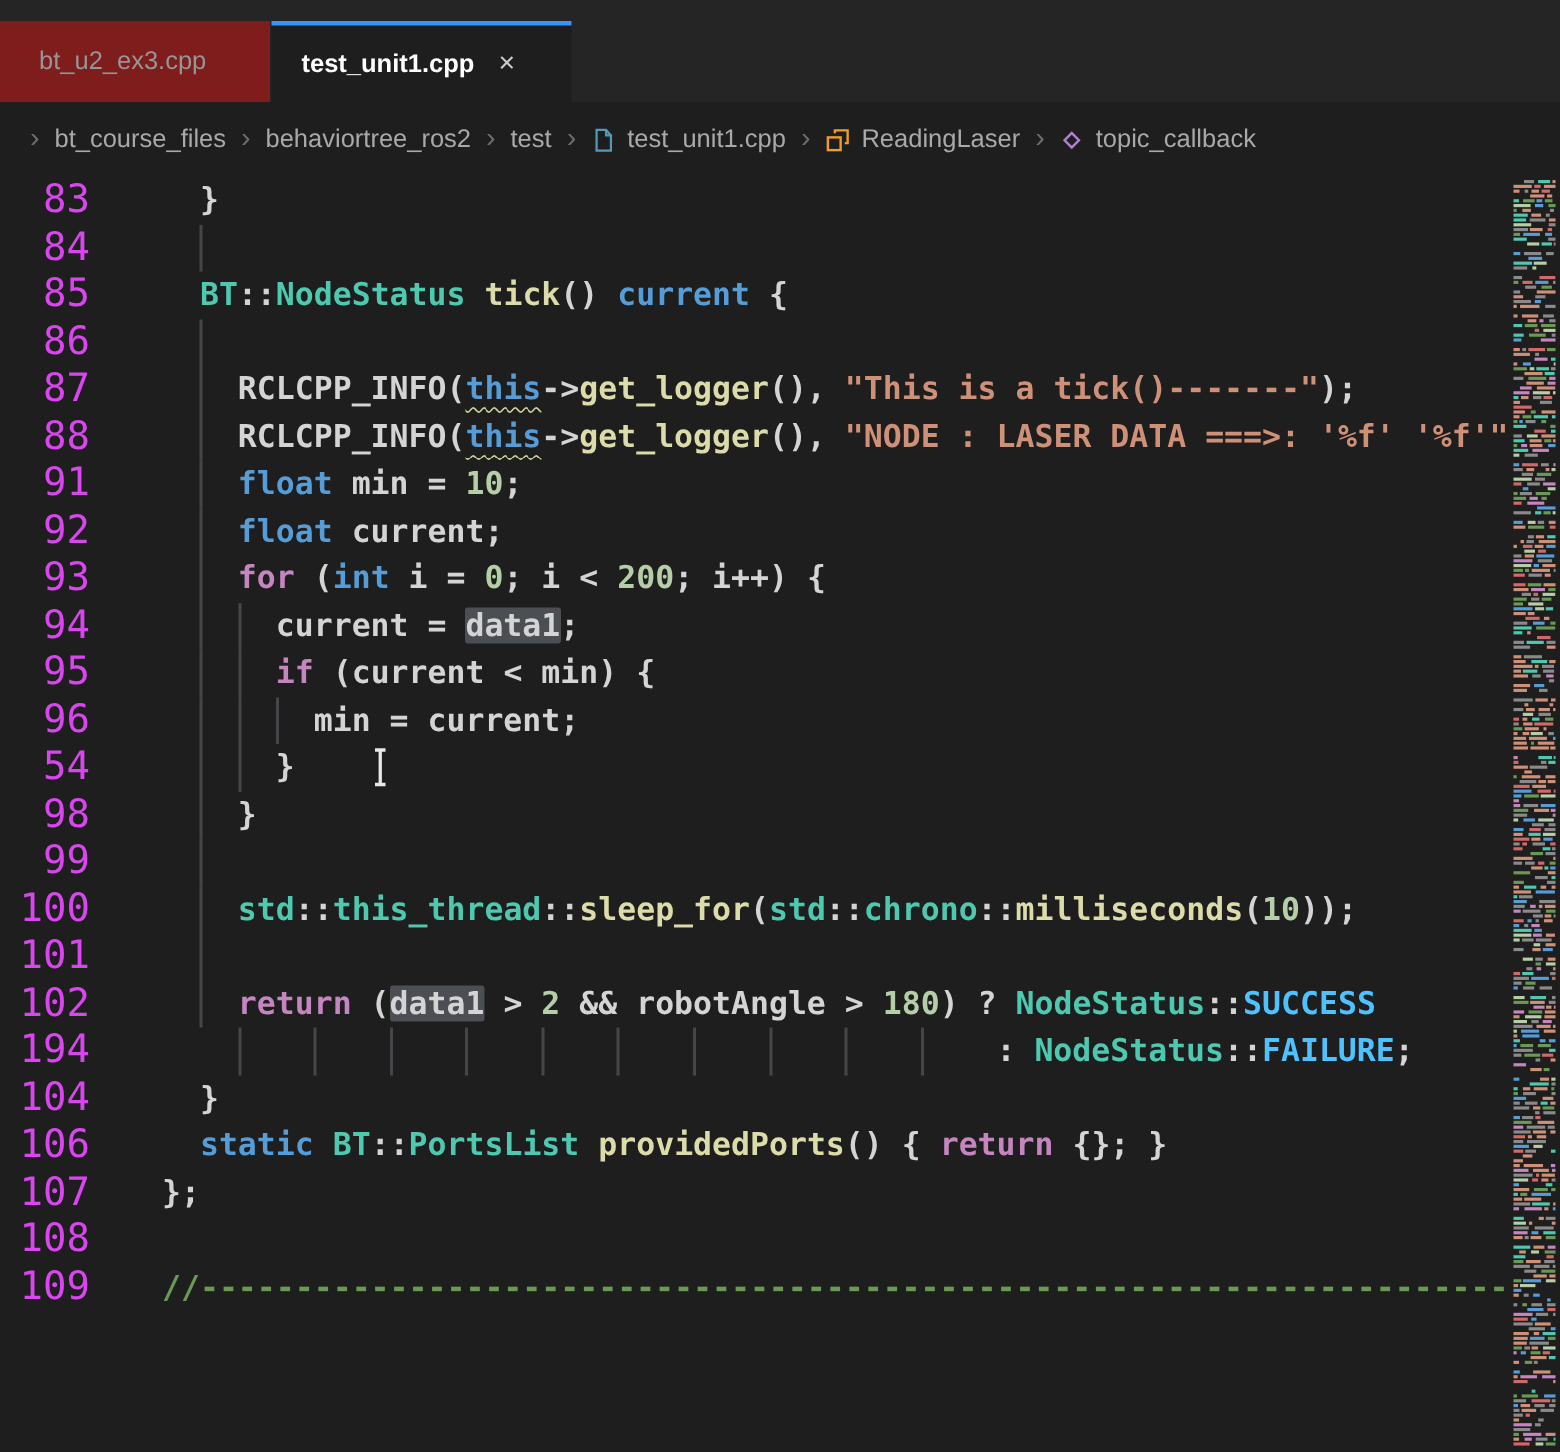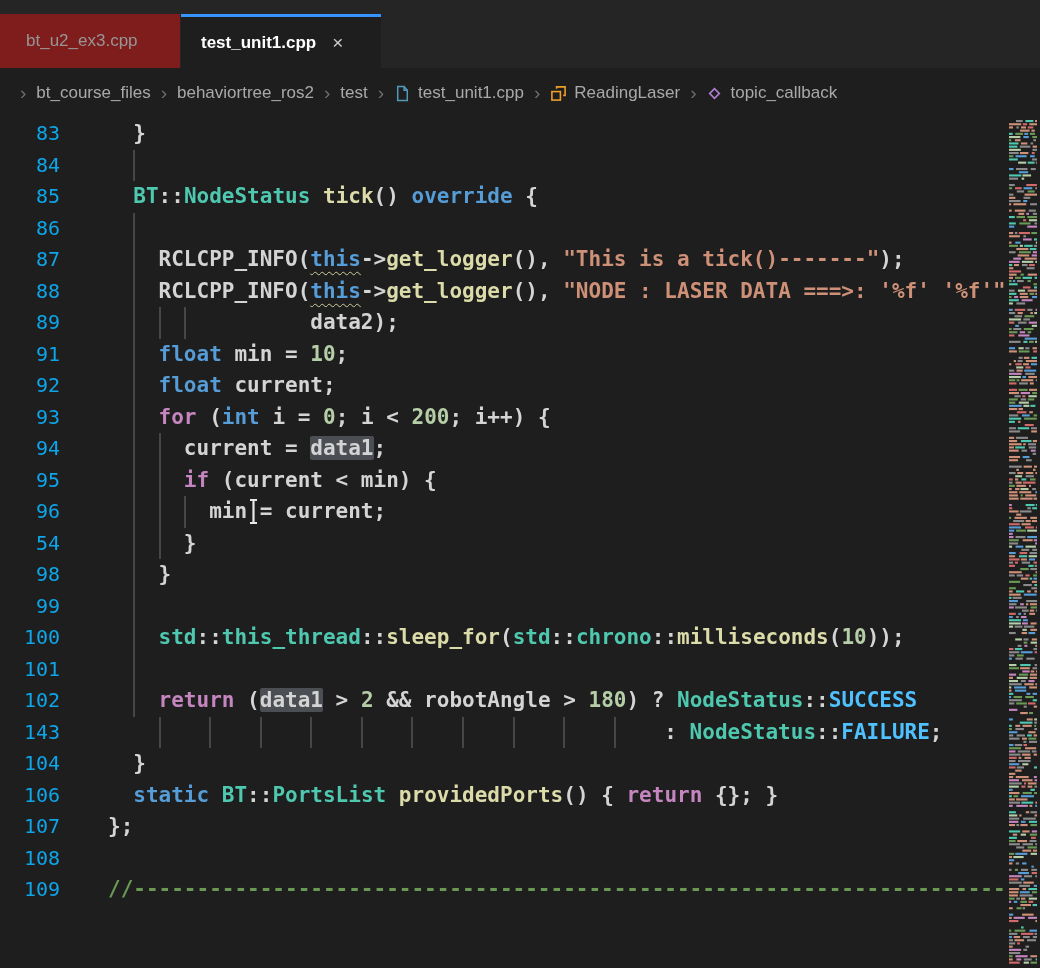--- a/index.html
+++ b/index.html
@@ -20,22 +20,22 @@
                  padding-left:10px; font-size:17px; color:#a9a9a9; white-space:nowrap;
                  overflow:hidden; }
   .crumb { display:flex; align-items:center; gap:7px; cursor:pointer;text-align:center; }
   .crumb .bc-icon { display:flex; align-items:center; }
   .bc-sep { color:#6e6e6e; margin:0 10px; font-size:19px; line-height:1; transform:translateY(-1px); }
 
   
   .editor { position:relative; height:850px; background:#1e1e1e; overflow:hidden; }
   .code-line { display:flex; height:31.5px; line-height:31.5px;
                font-family:"DejaVu Sans Mono", monospace; font-size:21px; font-weight:bold; }
-  .gutter { width:60px; flex:none; text-align:right; color:#0ea5e9;
-            font-size:20px; font-weight:normal; }
+  .gutter { width:60px; flex:none; text-align:right; color:#d946ef;
+            font-size:26px; font-weight:normal; }
   .code-text { position:relative; flex:1; white-space:pre; padding-left:48px; color:var(--fg); }
   .indent-guide { position:absolute; top:0; bottom:0; width:2px; background:#444649; }
 
   .tok-fg   { color:var(--fg); }
   .tok-kw   { color:var(--kw); }
   .tok-ctrl { color:var(--ctrl); }
   .tok-type { color:var(--type); }
   .tok-fn   { color:var(--fn);margin-top:20px; }
   .tok-str  { color:var(--str); }
   .tok-num  { color:var(--num); }
@@ -115,39 +115,35 @@
       <div class="code-line">
         <span class="gutter">83</span>
         <span class="code-text"><span class="tok-fg">  }</span></span>
       </div>
       <div class="code-line">
         <span class="gutter">84</span>
         <span class="code-text"><i class="indent-guide" style="left: 73.286px;"></i></span>
       </div>
       <div class="code-line">
         <span class="gutter">85</span>
-        <span class="code-text"><span class="tok-fg">  </span><span class="tok-type">BT</span><span class="tok-fg">::</span><span class="tok-type">NodeStatus</span><span class="tok-fg"> </span><span class="tok-fn">tick</span><span class="tok-fg">() </span><span class="tok-kw">override</span><span class="tok-fg"> {</span></span>
+        <span class="code-text"><span class="tok-fg">  </span><span class="tok-type">BT</span><span class="tok-fg">::</span><span class="tok-type">NodeStatus</span><span class="tok-fg"> </span><span class="tok-fn">tick</span><span class="tok-fg">() </span><span class="tok-kw">current</span><span class="tok-fg"> {</span></span>
       </div>
       <div class="code-line">
         <span class="gutter">86</span>
         <span class="code-text"><i class="indent-guide" style="left: 73.286px;"></i></span>
       </div>
       <div class="code-line">
         <span class="gutter">87</span>
         <span class="code-text"><i class="indent-guide" style="left: 73.286px;"></i><span class="tok-fg">    </span><span class="tok-fg">RCLCPP_INFO</span><span class="tok-fg">(</span><span class="tok-kw squiggle">this</span><span class="tok-fg">-&gt;</span><span class="tok-fn">get_logger</span><span class="tok-fg">(), </span><span class="tok-str">"This is a tick()-------"</span><span class="tok-fg">);</span></span>
       </div>
       <div class="code-line">
         <span class="gutter">88</span>
         <span class="code-text"><i class="indent-guide" style="left: 73.286px;"></i><span class="tok-fg">    </span><span class="tok-fg">RCLCPP_INFO</span><span class="tok-fg">(</span><span class="tok-kw squiggle">this</span><span class="tok-fg">-&gt;</span><span class="tok-fn">get_logger</span><span class="tok-fg">(), </span><span class="tok-str">"NODE : LASER DATA ===&gt;: '%f' '%f'"</span><span class="tok-fg">,</span></span>
       </div>
       <div class="code-line">
-        <span class="gutter">89</span>
-        <span class="code-text"><i class="indent-guide" style="left: 73.286px;"></i><i class="indent-guide" style="left: 98.572px;"></i><i class="indent-guide" style="left: 123.858px;"></i><span class="tok-fg">                data2);</span></span>
-      </div>
-      <div class="code-line">
         <span class="gutter">91</span>
         <span class="code-text"><i class="indent-guide" style="left: 73.286px;"></i><span class="tok-fg">    </span><span class="tok-kw">float</span><span class="tok-fg"> min = </span><span class="tok-num">10</span><span class="tok-fg">;</span></span>
       </div>
       <div class="code-line">
         <span class="gutter">92</span>
         <span class="code-text"><i class="indent-guide" style="left: 73.286px;"></i><span class="tok-fg">    </span><span class="tok-kw">float</span><span class="tok-fg"> current;</span></span>
       </div>
       <div class="code-line">
         <span class="gutter">93</span>
         <span class="code-text"><i class="indent-guide" style="left: 73.286px;"></i><span class="tok-fg">    </span><span class="tok-ctrl">for</span><span class="tok-fg"> (</span><span class="tok-kw">int</span><span class="tok-fg"> i = </span><span class="tok-num">0</span><span class="tok-fg">; i &lt; </span><span class="tok-num">200</span><span class="tok-fg">; i++) {</span></span>
@@ -182,21 +178,21 @@
       </div>
       <div class="code-line">
         <span class="gutter">101</span>
         <span class="code-text"><i class="indent-guide" style="left: 73.286px;"></i></span>
       </div>
       <div class="code-line">
         <span class="gutter">102</span>
         <span class="code-text"><i class="indent-guide" style="left: 73.286px;"></i><span class="tok-fg">    </span><span class="tok-ctrl">return</span><span class="tok-fg"> (</span><span class="tok-fg word-hl">data1</span><span class="tok-fg"> &gt; </span><span class="tok-num">2</span><span class="tok-fg"> &amp;&amp; robotAngle &gt; </span><span class="tok-num">180</span><span class="tok-fg">) ? </span><span class="tok-type">NodeStatus</span><span class="tok-fg">::</span><span class="tok-enum">SUCCESS</span></span>
       </div>
       <div class="code-line">
-        <span class="gutter">143</span>
+        <span class="gutter">194</span>
         <span class="code-text"><i class="indent-guide" style="left: 98.572px;"></i><i class="indent-guide" style="left: 149.144px;"></i><i class="indent-guide" style="left: 199.716px;"></i><i class="indent-guide" style="left: 250.288px;"></i><i class="indent-guide" style="left: 300.86px;"></i><i class="indent-guide" style="left: 351.432px;"></i><i class="indent-guide" style="left: 402.004px;"></i><i class="indent-guide" style="left: 452.576px;"></i><i class="indent-guide" style="left: 503.148px;"></i><i class="indent-guide" style="left: 553.72px;"></i><span class="tok-fg">                                            : </span><span class="tok-type">NodeStatus</span><span class="tok-fg">::</span><span class="tok-enum">FAILURE</span><span class="tok-fg">;</span></span>
       </div>
       <div class="code-line">
         <span class="gutter">104</span>
         <span class="code-text"><span class="tok-fg">  }</span></span>
       </div>
       <div class="code-line">
         <span class="gutter">106</span>
         <span class="code-text"><span class="tok-fg">  </span><span class="tok-kw">static</span><span class="tok-fg"> </span><span class="tok-type">BT</span><span class="tok-fg">::</span><span class="tok-type">PortsList</span><span class="tok-fg"> </span><span class="tok-fn">providedPorts</span><span class="tok-fg">() { </span><span class="tok-ctrl">return</span><span class="tok-fg"> {}; }</span></span>
       </div>

